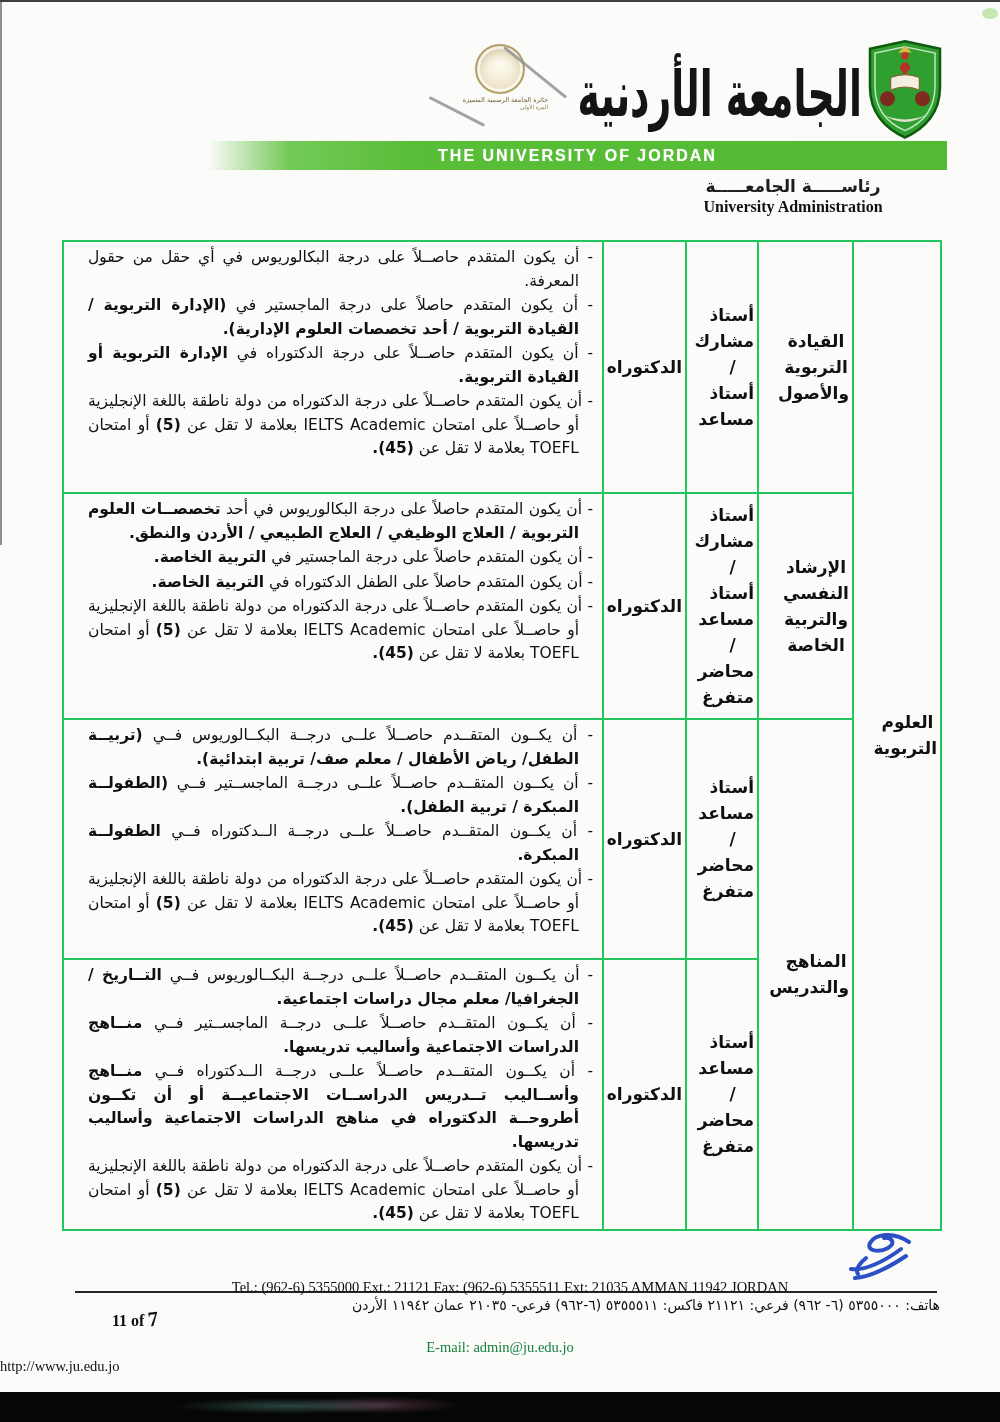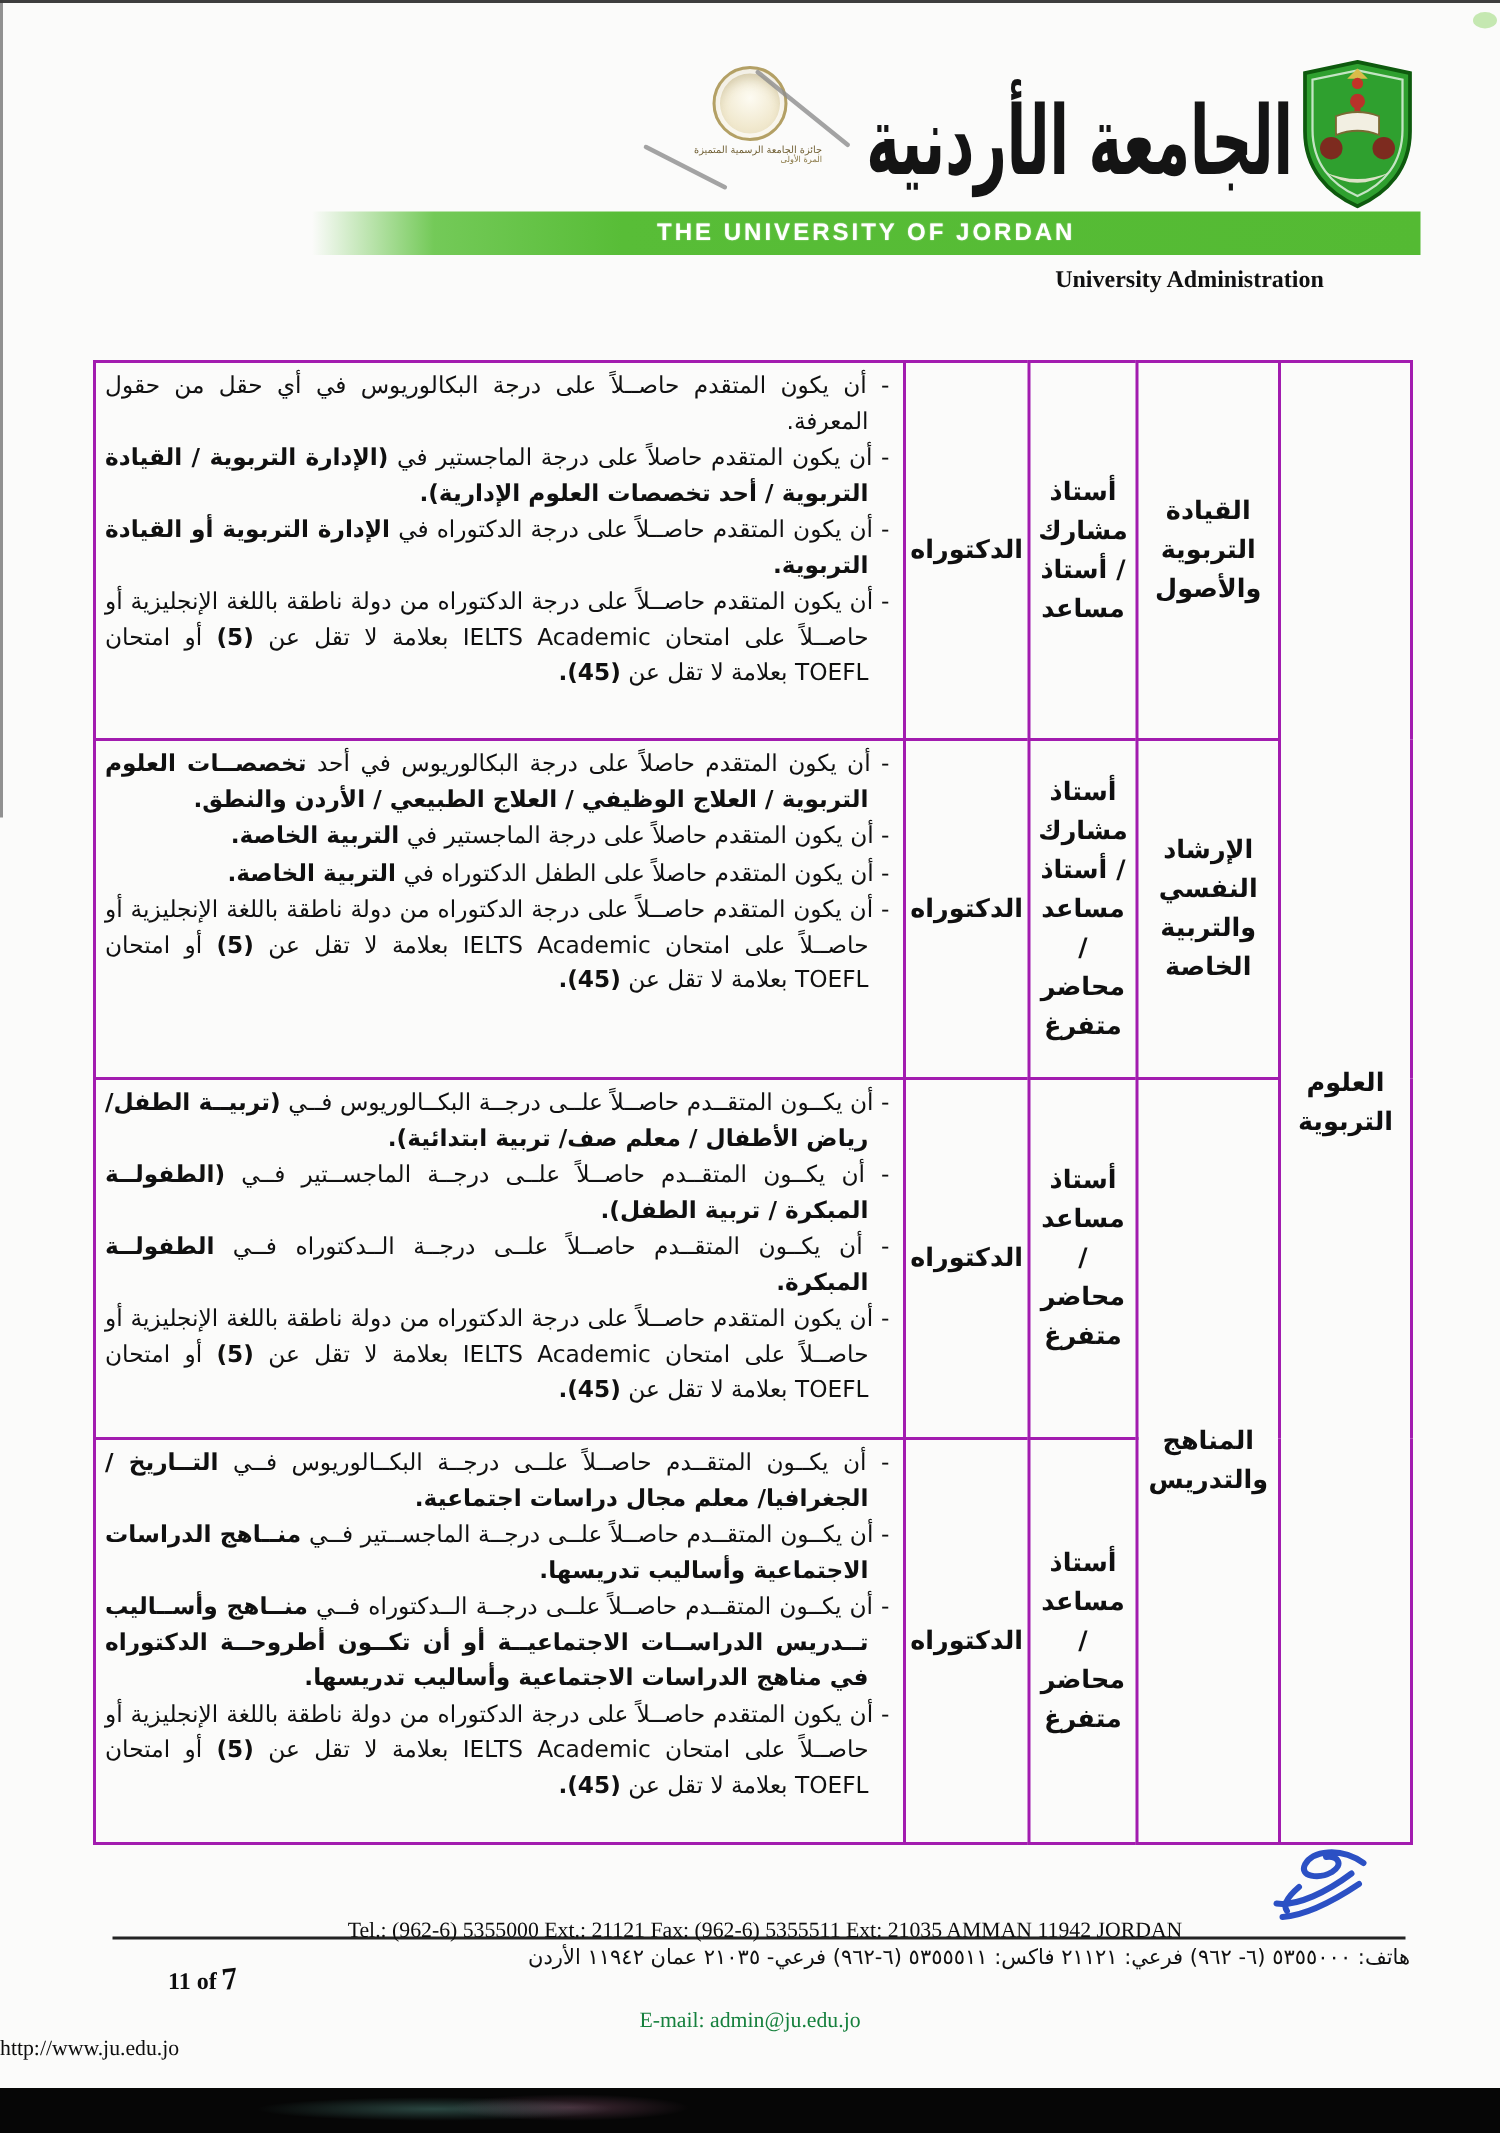--- a/index.html
+++ b/index.html
@@ -43,21 +43,21 @@
   }
   .admin-block{position:absolute;right:52px;top:176px;width:310px;text-align:center;}
   .admin-ar{font-weight:bold;font-size:17px;color:#1d1d1d;direction:rtl;}
   .admin-en{font-family:"Liberation Serif",serif;font-weight:bold;font-size:16px;color:#111;margin-top:2px;text-align:center;}
 
   
   table.doc{
     position:absolute;left:62px;top:240px;width:878px;
     border-collapse:collapse;direction:rtl;table-layout:fixed;
   }
-  table.doc td{border:2px solid #a21caf;}
+  table.doc td{border:2px solid #22c55e;padding-left:24px;}
   .r1{height:252px}.r2{height:226px}.r3{height:240px}.r4{height:270px}
   .fac,.dept,.rank,.deg{
     font-weight:bold;text-align:center;vertical-align:middle;
     font-size:17px;line-height:26px;padding:4px 3px;color:#101010;
   }
   .req-cell{
     vertical-align:top;padding:4px 9px 2px 6px;
     font-size:15.5px;line-height:23.5px;text-align:justify;color:#101010;
   }
   .req-item{padding-right:14px;text-indent:-14px;margin-bottom:1px;}
@@ -119,20 +119,21 @@
     <circle cx="45" cy="47" r="6" fill="#7d2b1f"></circle>
     <path d="M14 60 Q31 67 48 60 Q31 71 14 60 Z" fill="#efe9d8" opacity=".9"></path>
   </svg>
 </div>
 
 <div class="banner">
   <span>THE UNIVERSITY OF JORDAN</span>
 </div>
 
 <div class="admin-block">
+  <div class="admin-ar">رئاســـــة الجامعـــــة</div>
   <div class="admin-en">University Administration</div>
 </div>
 
 <table class="doc">
   <colgroup>
     <col style="width:88px">
       <col style="width:95px">
       <col style="width:72px">
       <col style="width:83px">
       <col style="width:540px">

